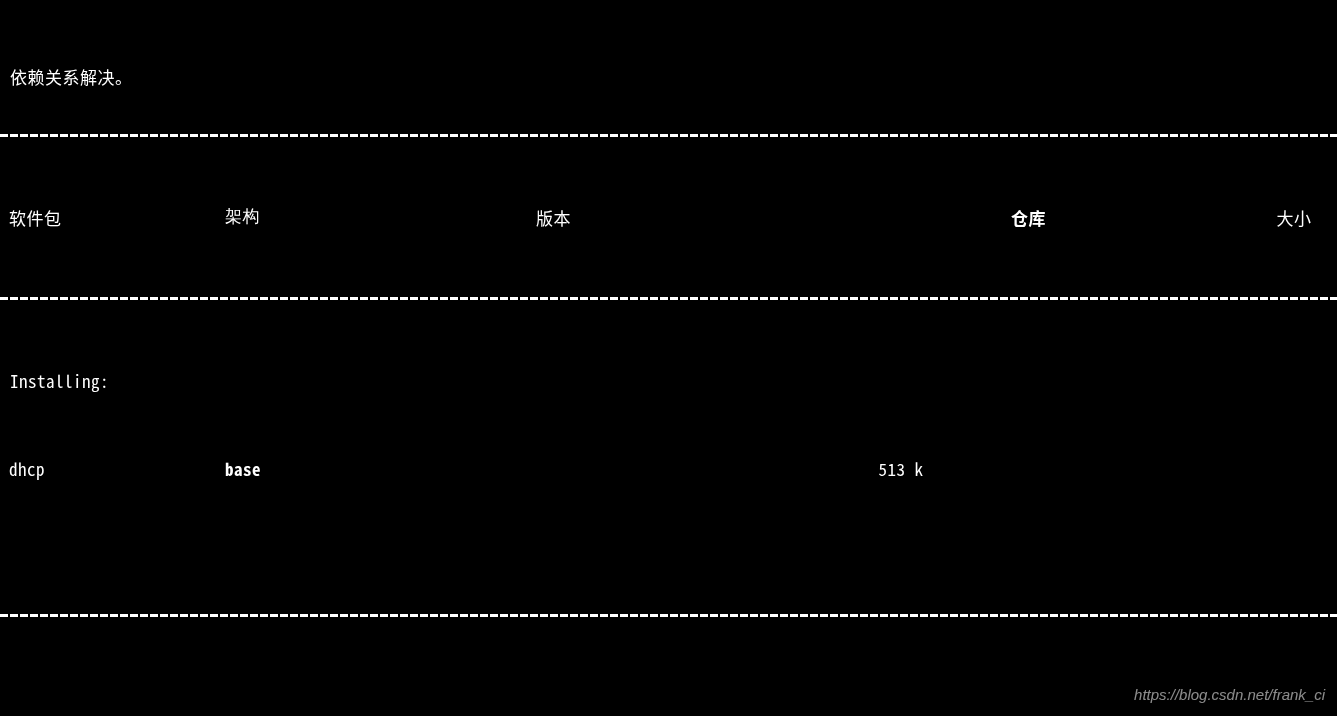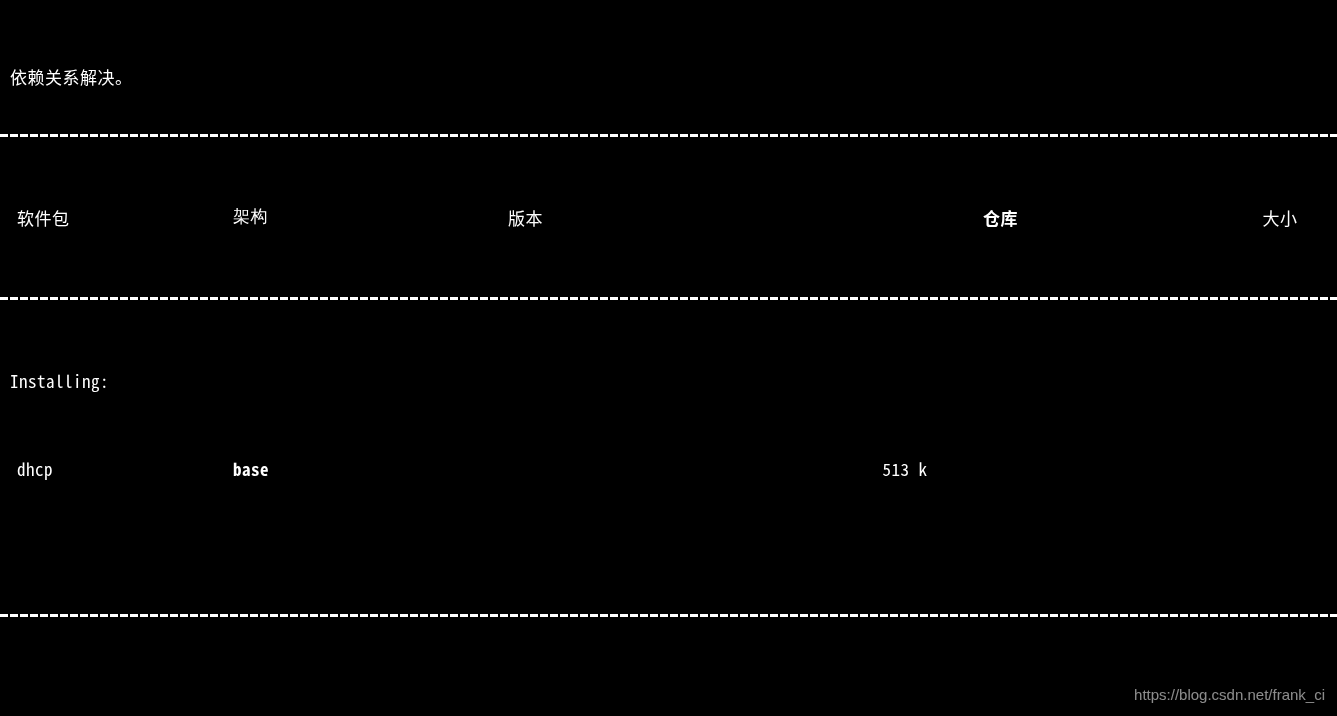--- a/index.html
+++ b/index.html
@@ -21,43 +21,43 @@
     padding: 0;
   }
   .line {
     display: block;
     height: 22px;
     margin-left: 10px;
   }
   .row {
     display: flex;
     height: 22px;
-    padding-left: 8px;
   }
   .hrule {
     height: 3px;
     background-image: repeating-linear-gradient(
       to right,
       #fff 0, #fff 8px, #000 8px, #000 10px
     );
     margin: 2px 0 4px 0;
   }
   .col-pkg  { width: 225px; }
   .col-arch { width: 275px; font-family: Liberation Mono, monospace; }
-  .col-ver  { width: 475px; }
+  .col-ver  { width: 475px; margin-left: 36px; }
   .col-repo { width: 260px; text-align: left; font-weight: bold; }
   .col-size { flex: 1; text-align: center; padding-right: 20px; }
   .watermark {
     position: absolute;
     right: 12px;
     bottom: 10px;
     color: rgba(255,255,255,0.55);
     font-size: 15px;
     font-family: Arial, sans-serif;
     letter-spacing: 0;
+    font-style: italic;
   }
 </style>
 </head>
 <body>
 
 <div class="term">
 
   <span class="line">依赖关系解决。</span>
   <div class="hrule"></div>
 

